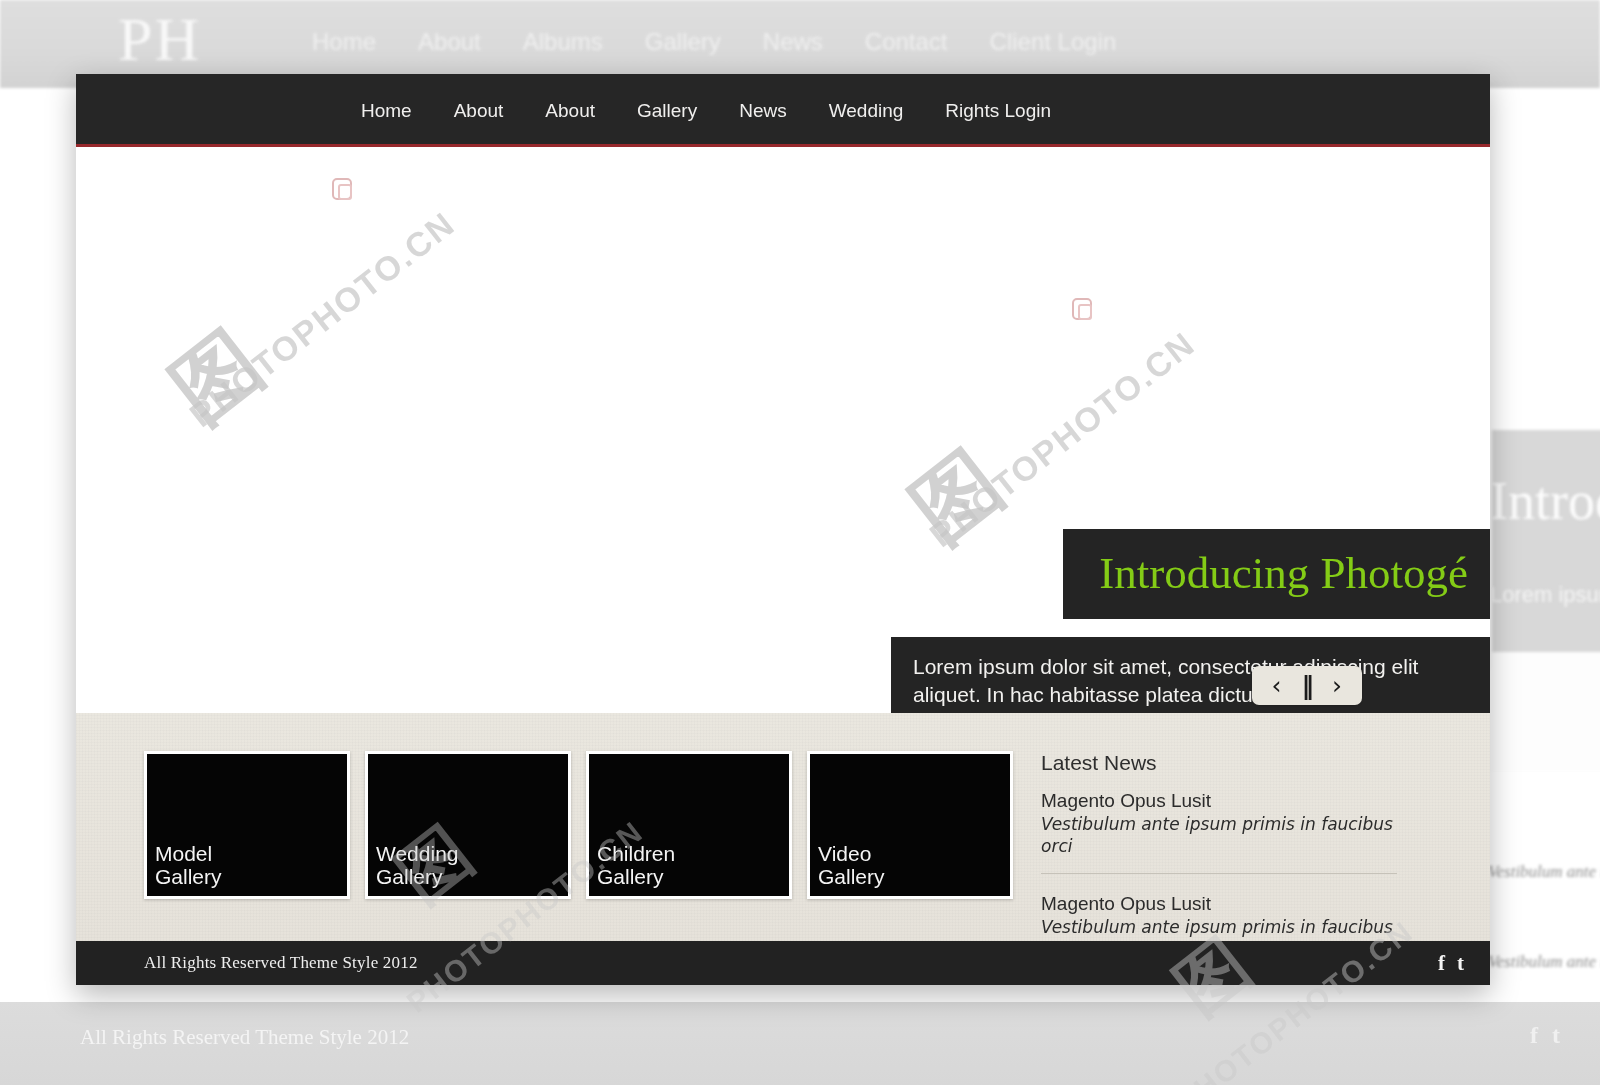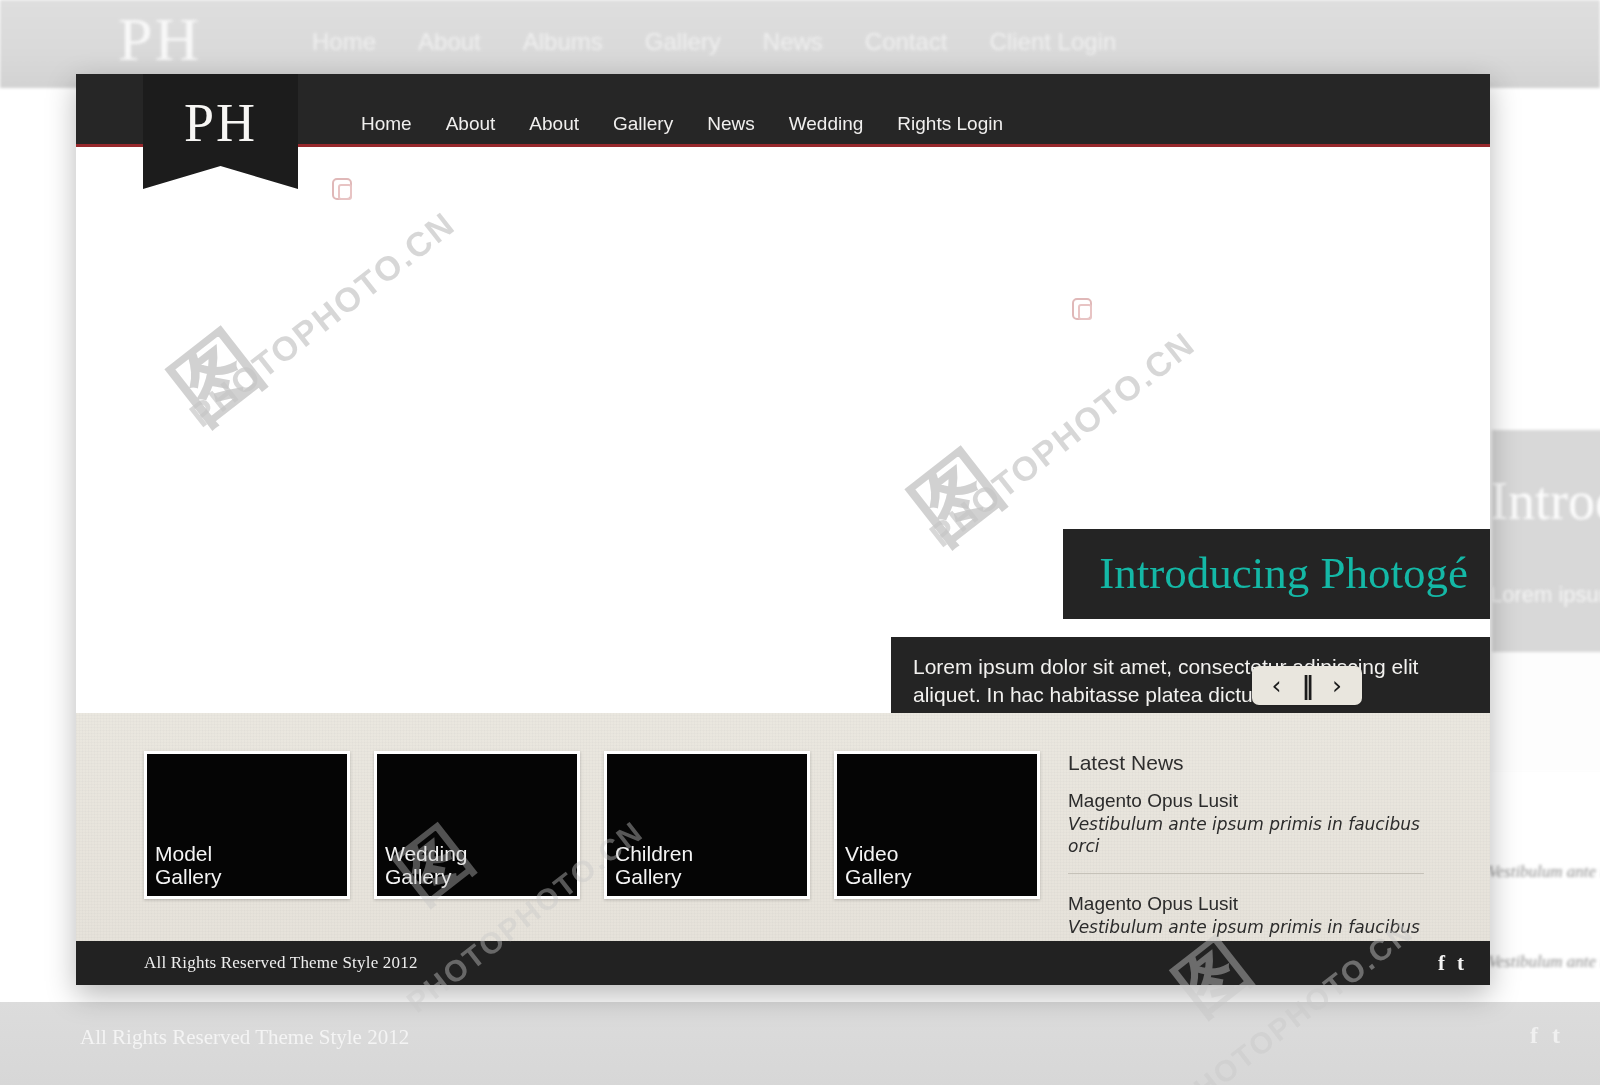--- a/index.html
+++ b/index.html
@@ -79,22 +79,22 @@
     z-index:5; overflow:hidden;
   }
 
   
   .topbar {
     position:relative; height:73px;
     background:#262626;
     border-bottom:3px solid #97282c;
   }
   .nav {
-    position:absolute; left:268px; top:13px; height:73px;
-    display:flex; align-items:center; gap:0;
+    position:absolute; left:268px; top:0; height:73px;
+    display:flex; align-items:center; gap:8px;
   }
   .nav a {
     color:#f0efee; font-size:19px; text-decoration:none;
     padding:0 17px; white-space:nowrap;
   }
 
   
   .ribbon {
     position:absolute; left:67px; top:0; width:155px; height:115px;
     background:#1c1c1c; z-index:9;
@@ -106,21 +106,21 @@
     font-size:54px; color:#f7f6f4; letter-spacing:2px;
     margin-top:22px; line-height:1;
   }
 
   
   .hero {
     position:relative; height:566px; background:#ffffff; overflow:hidden;
   }
   .slide-title {
     position:absolute; right:-6px; top:382px;
-    background:#242424; color:#14b8a6;
+    background:#242424; color:#84cc16;
     font-family:"Liberation Serif", serif;
     font-size:45px; padding:18px 28px 20px 36px;
     white-space:nowrap;
   }
   .slide-desc {
     position:absolute; right:-6px; top:490px;
     background:#242424; color:#f2f1ef;
     font-size:21px; line-height:1.35;
     padding:16px 22px 18px 22px;
     width:605px;
@@ -154,21 +154,21 @@
     font-size:21px; font-weight:normal; color:#2e2e2e; white-space:nowrap;
   }
   .dash-rule {
     flex:1; height:1px;
     background-image:linear-gradient(90deg,#9b968c 0 6px, transparent 6px 12px);
     background-size:12px 1px;
     margin-right:6px;
   }
 
   .band-body { display:flex; gap:26px; margin-top:20px; }
-  .thumbs { display:flex; gap:24px; }
+  .thumbs { display:flex; gap:15px; }
   .thumb {
     width:206px; height:148px; background:#050505;
     border:3px solid #ffffff;
     box-shadow:0 1px 3px rgba(0,0,0,.22);
     position:relative; cursor:pointer;
   }
   .thumb-cap {
     position:absolute; left:8px; bottom:7px;
     color:#f4f4f4; font-size:21px; line-height:1.12;
   }
@@ -264,23 +264,20 @@
         <a href="#">Home</a>
         <a href="#">About</a>
         <a href="#">About</a>
         <a href="#">Gallery</a>
         <a href="#">News</a>
         <a href="#">Wedding</a>
         <a href="#">Rights Login</a>
       </nav>
     </div>
 
-    <div class="ribbon">
-      <span>PH</span>
-    </div>
 
     <div class="hero">
       <div class="slide-title">Introducing Photogé</div>
       <div class="slide-desc">Lorem ipsum dolor sit amet, consectetur adipiscing elit aliquet. In hac habitasse platea dictumst.</div>
 
       <div class="slider-ctrl">
         <button>‹</button>
         <button class="ctrl-pause">‖</button>
         <button>›</button>
       </div>

